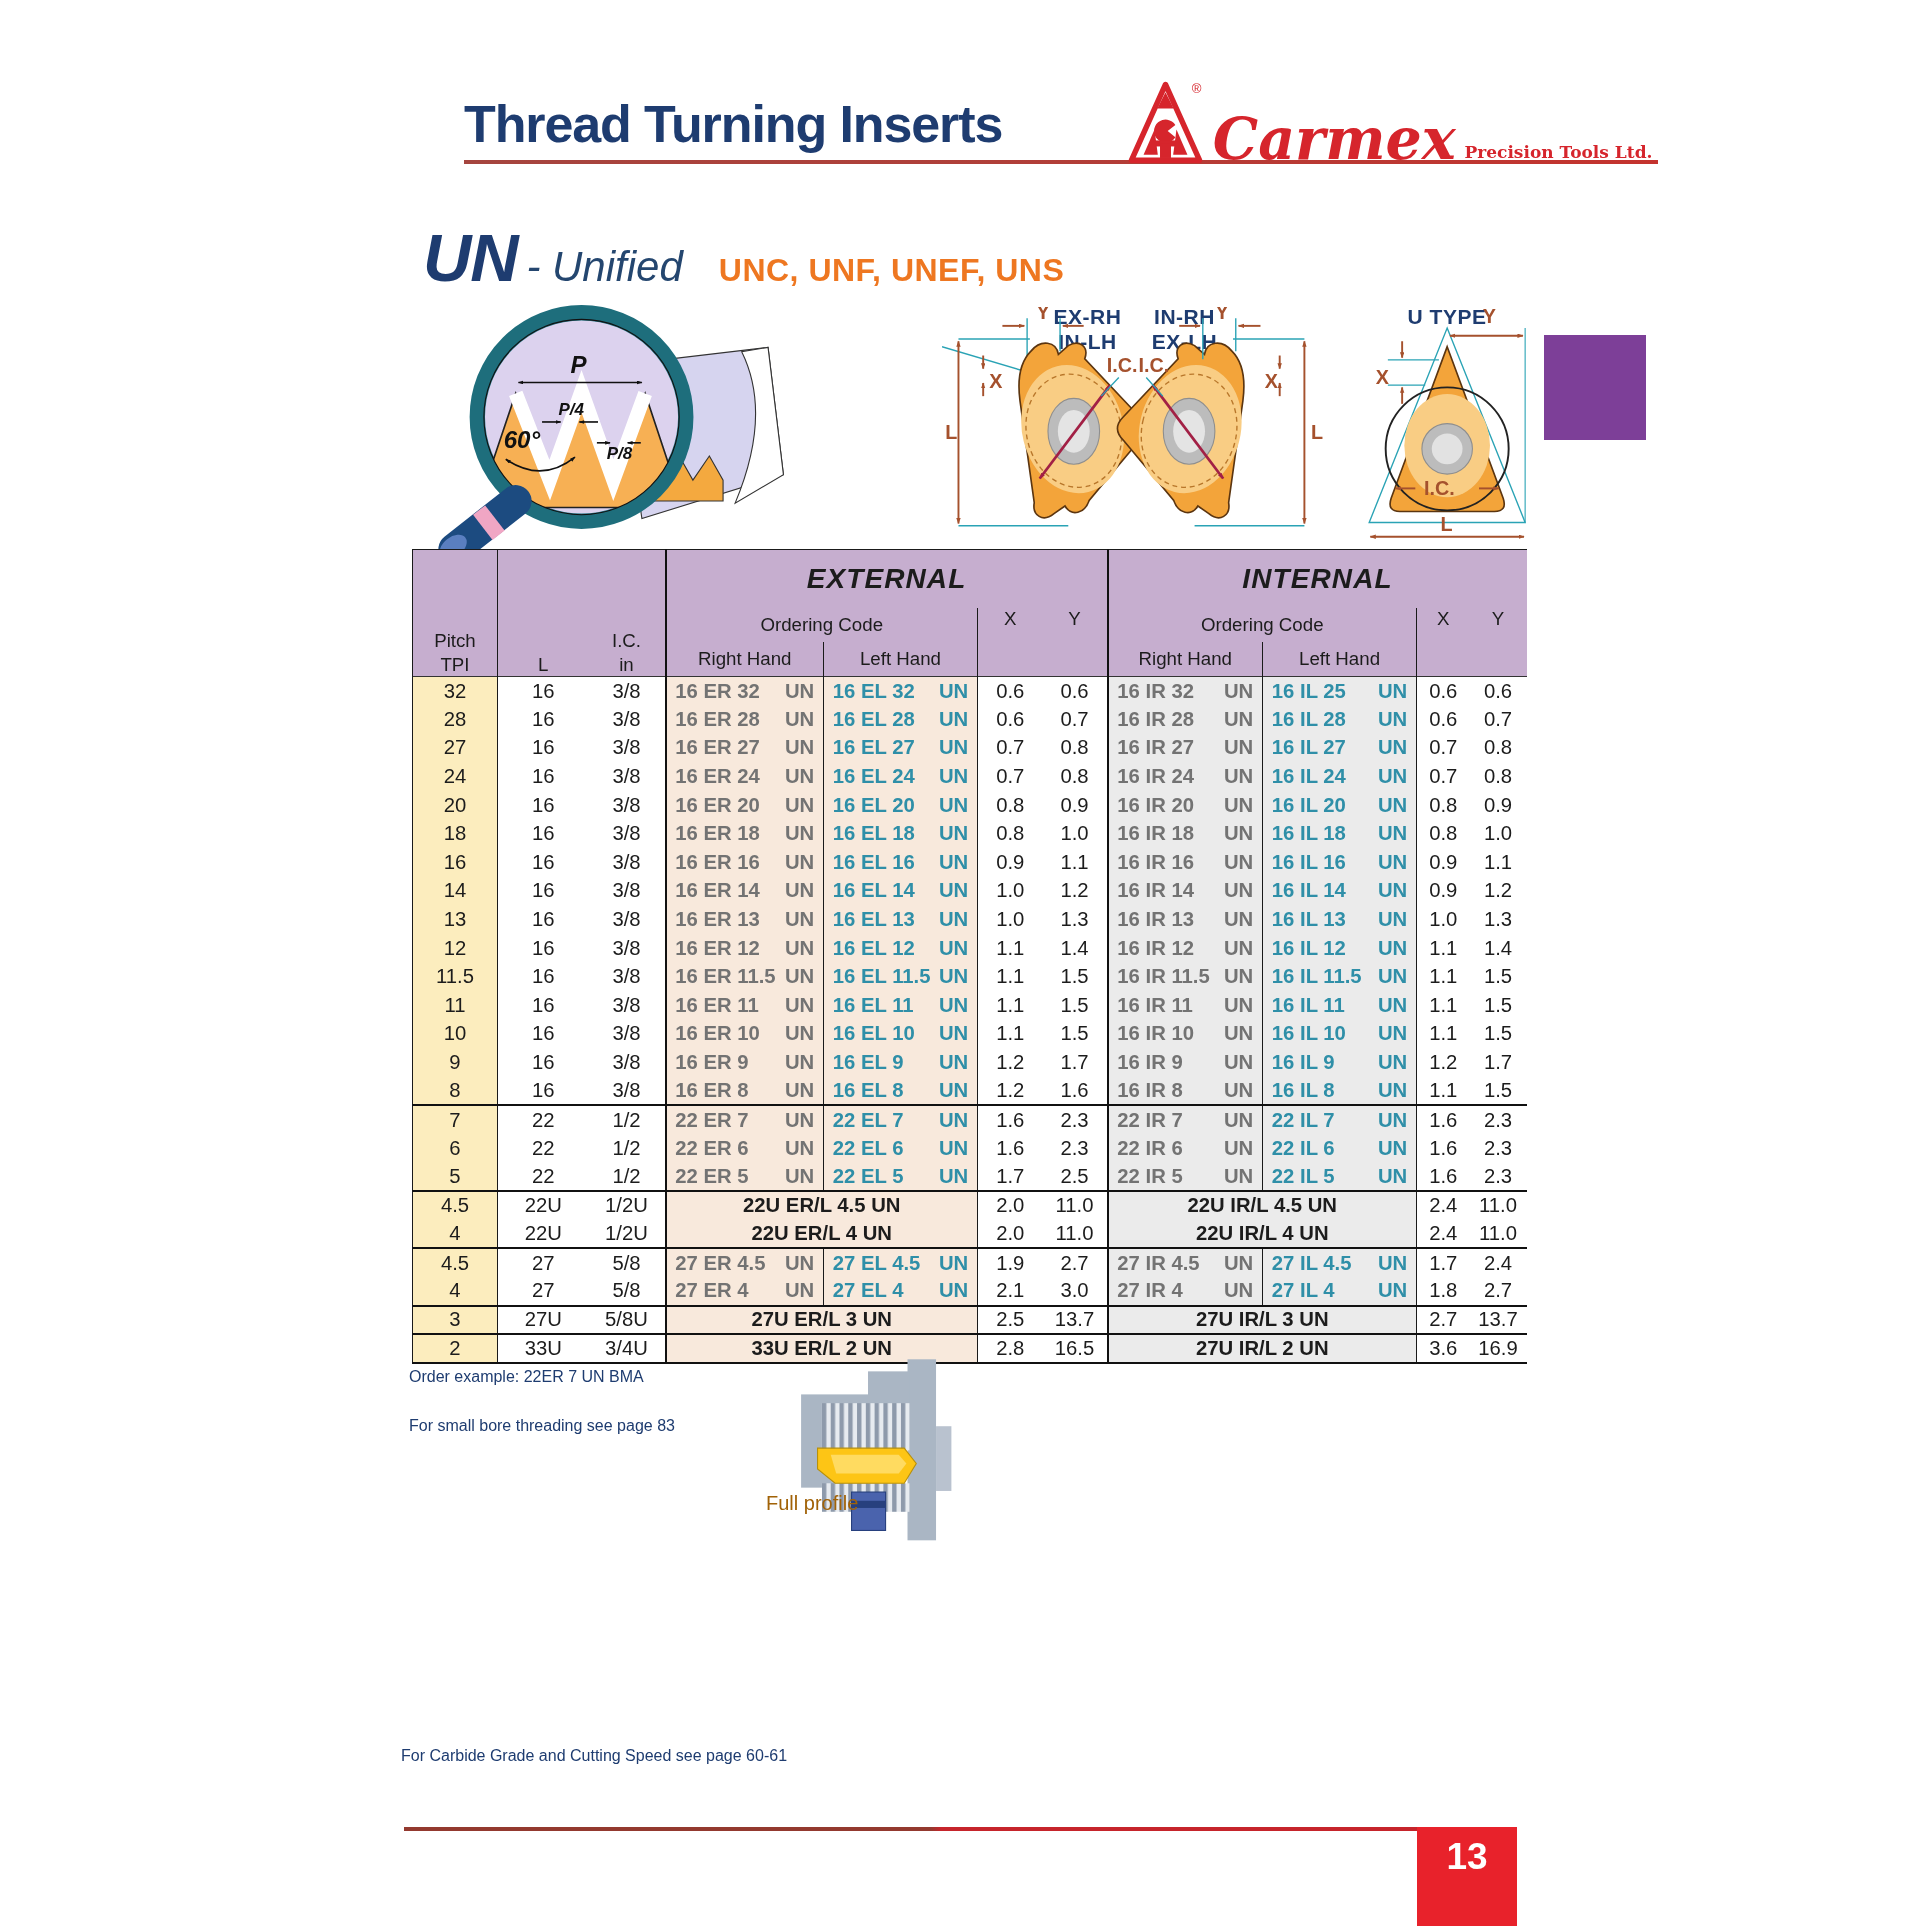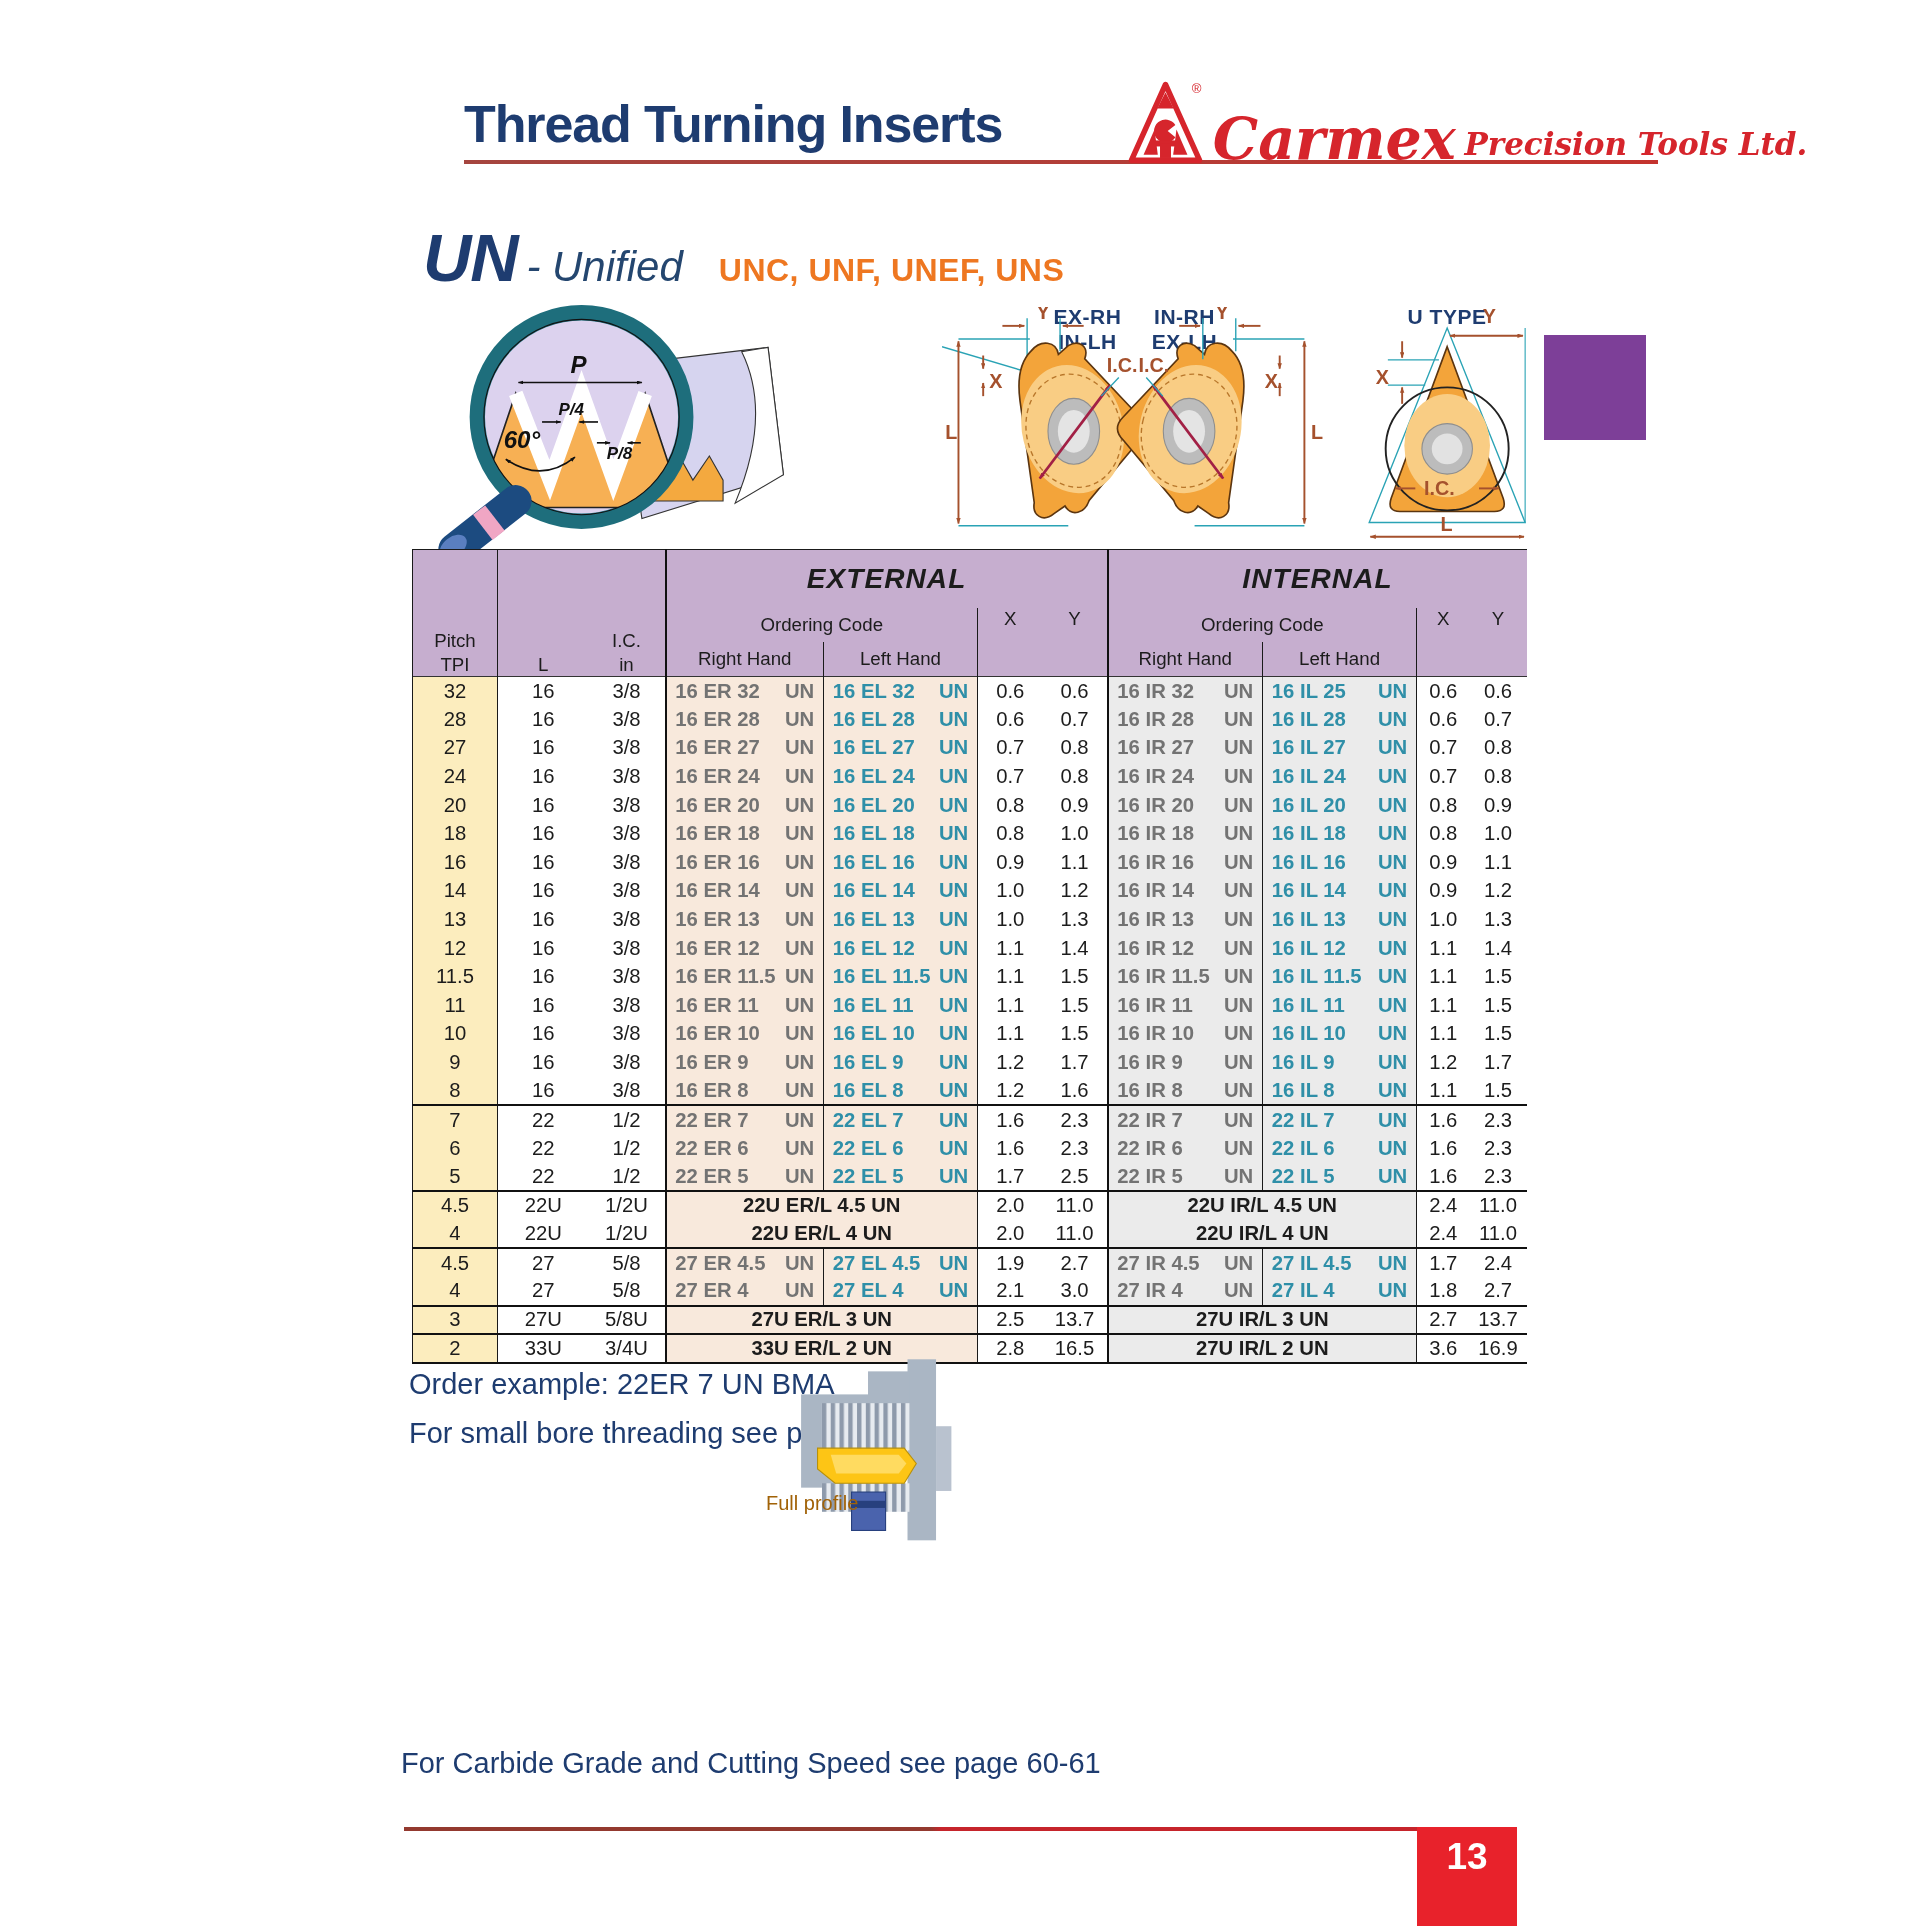--- a/index.html
+++ b/index.html
@@ -4,21 +4,21 @@
 <style>
   html,body{margin:0;padding:0;background:#ffffff;}
   body{width:1926px;height:1926px;position:relative;font-family:"Liberation Sans",sans-serif;overflow:hidden;}
   .abs{position:absolute;}
 
   
   .page-title{left:464px;top:94px;font-size:52px;font-weight:700;letter-spacing:-1.1px;color:#1e3c70;}
   .title-rule{left:464px;top:160px;width:1194px;height:3.8px;background:linear-gradient(to right,#a5453f 0%,#b03f39 45%,#c4332e 100%);}
   .brand-row{left:1127px;top:81px;height:83px;display:flex;align-items:flex-end;gap:8.8px;}
   .brand-name{font-family:"DejaVu Serif",serif;font-style:italic;font-weight:700;font-size:57px;line-height:0.9;color:#d6252c;}
-  .brand-tag{font-family:"DejaVu Serif",serif;font-style:italic;font-weight:700;font-size:31px;color:#d6252c;padding-bottom:2px;}
+  .brand-tag{font-family:"DejaVu Serif",serif;font-weight:700;font-size:17px;color:#d6252c;padding-bottom:2px;}
 
   
   .un-row{left:423px;top:219px;display:flex;align-items:baseline;}
   .un-code{font-size:67px;font-weight:700;font-style:italic;color:#1e3c70;letter-spacing:-1.1px;}
   .un-name{font-size:42px;font-style:italic;font-weight:500;color:#24466f;margin-left:8.8px;}
   .un-sub{font-size:32px;font-weight:700;color:#ee7721;margin-left:36px;letter-spacing:0.5px;}
 
   
   .diag-label{font-size:21px;font-weight:700;color:#1e3c70;text-align:center;line-height:1.18;letter-spacing:0.5px;}
   .purple-block{left:1544px;top:335px;width:102px;height:105px;background:#7d3f98;}
@@ -46,21 +46,21 @@
   .blo{border-left:1.1px solid #1a1a1a;}
   tbody tr:first-child td{border-top:1.1px solid #333;}
   tbody tr.group-end td{border-bottom:2.2px solid #111;}
   tbody tr:last-child td{border-bottom:2.2px solid #111;}
   .code{display:flex;justify-content:space-between;align-items:center;padding:0 8.8px;font-weight:700;}
   .code.navy{color:#737373;}
   .code.teal{color:#2f8fa8;}
   td.c-merged{color:#2f8fa8;font-weight:700;}
 
   
-  .note{font-size:29px;color:#1e3c70;}
+  .note{font-size:16px;color:#1e3c70;}
   .order-example{left:409px;top:1368px;}
   .small-bore{left:409px;top:1417px;}
   .full-profile-label{left:766px;top:1492px;font-size:20px;color:#a16207;}
   .footer-note{left:401px;top:1747px;}
   .bottom-rule{left:404px;top:1827px;width:1013px;height:3.8px;background:linear-gradient(to right,#93392f 0%,#93392f 52%,#c6242b 53%,#c6242b 100%);}
   .page-box{left:1417px;top:1827px;width:100px;height:99px;background:#e8222b;text-align:center;}
   .page-num{font-size:37px;font-weight:700;color:#ffffff;margin-top:8.8px;}
 
   svg text{font-family:"Liberation Sans",sans-serif;}
   .dimtxt{fill:#a5512d;font-size:36px;font-weight:700;}

